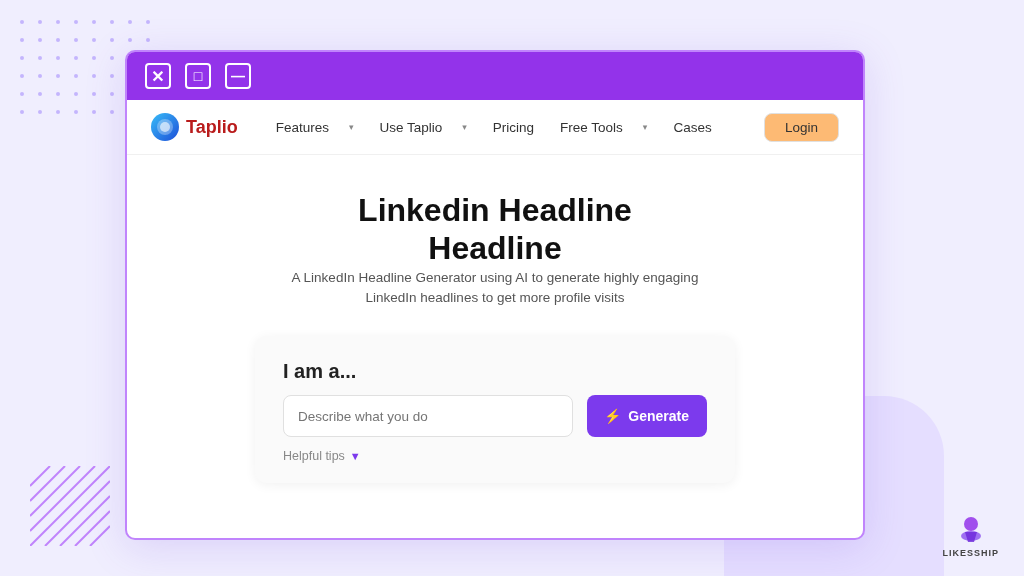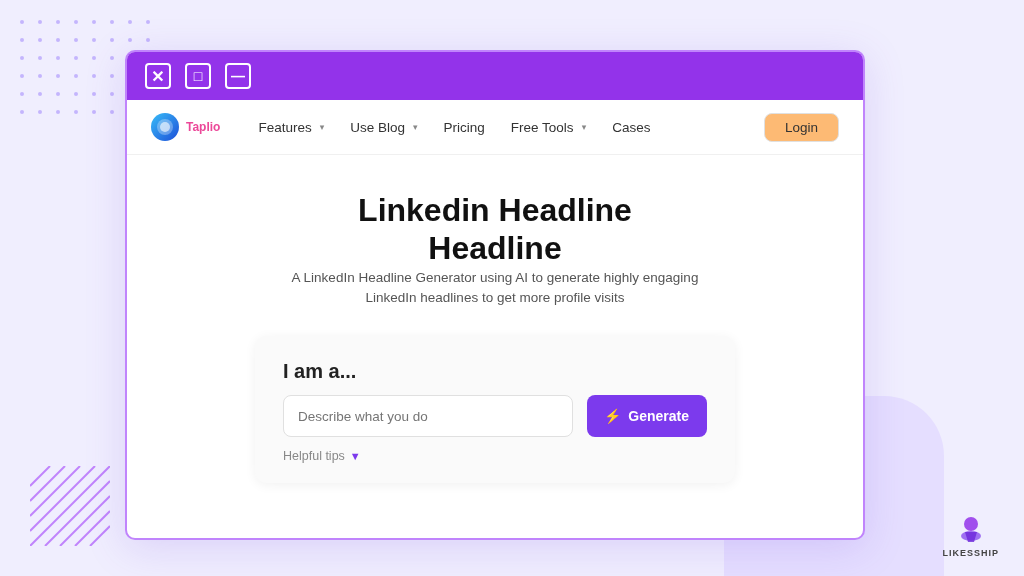--- a/index.html
+++ b/index.html
@@ -135,34 +135,34 @@
     .logo-icon {
       width: 28px;
       height: 28px;
       border-radius: 50%;
       background: linear-gradient(135deg, #38bdf8, #1d4ed8);
       display: flex;
       align-items: center;
       justify-content: center;
     }
     .logo-text {
-      font-size: 12px;
+      font-size: 18px;
       font-weight: 700;
-      color: #ec4899;
+      color: #b91c1c;
     }
     .nav-links {
       display: flex;
       align-items: center;
       gap: 6px;
       flex: 1;
     }
     .nav-item {
       display: flex;
       align-items: center;
-      gap: 8px;
+      gap: 20px;
       padding: 6px 10px;
       font-size: 13.5px;
       color: #333;
       cursor: pointer;
       border-radius: 5px;
       white-space: nowrap;
     }
     .nav-item .chevron {
       font-size: 9px;
       color: #888;
@@ -361,21 +361,21 @@
       </div>
       <span class="logo-text">Taplio</span>
     </div>
 
     <div class="nav-links">
       <div class="nav-item">
         <span>Features</span>
         <span class="chevron">▾</span>
       </div>
       <div class="nav-item">
-        <span>Use Blog</span>
+        <span>Use Taplio</span>
         <span class="chevron">▾</span>
       </div>
       <div class="nav-item">
         <span>Pricing</span>
       </div>
       <div class="nav-item">
         <span>Free Tools</span>
         <span class="chevron">▾</span>
       </div>
       <div class="nav-item">

